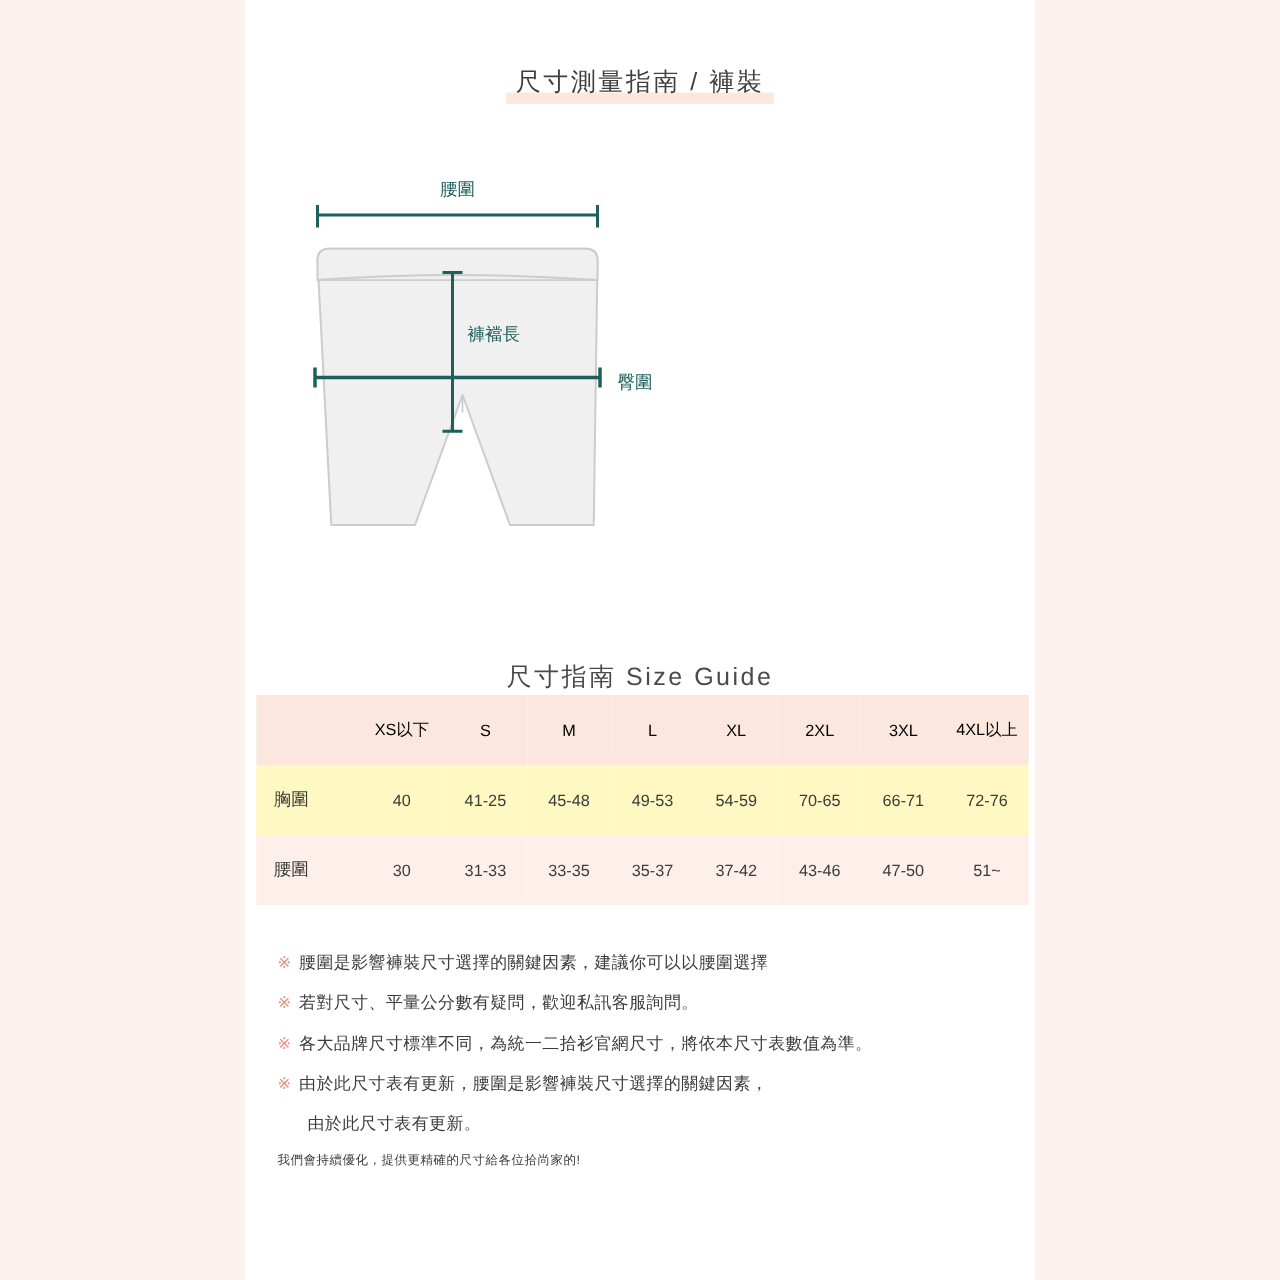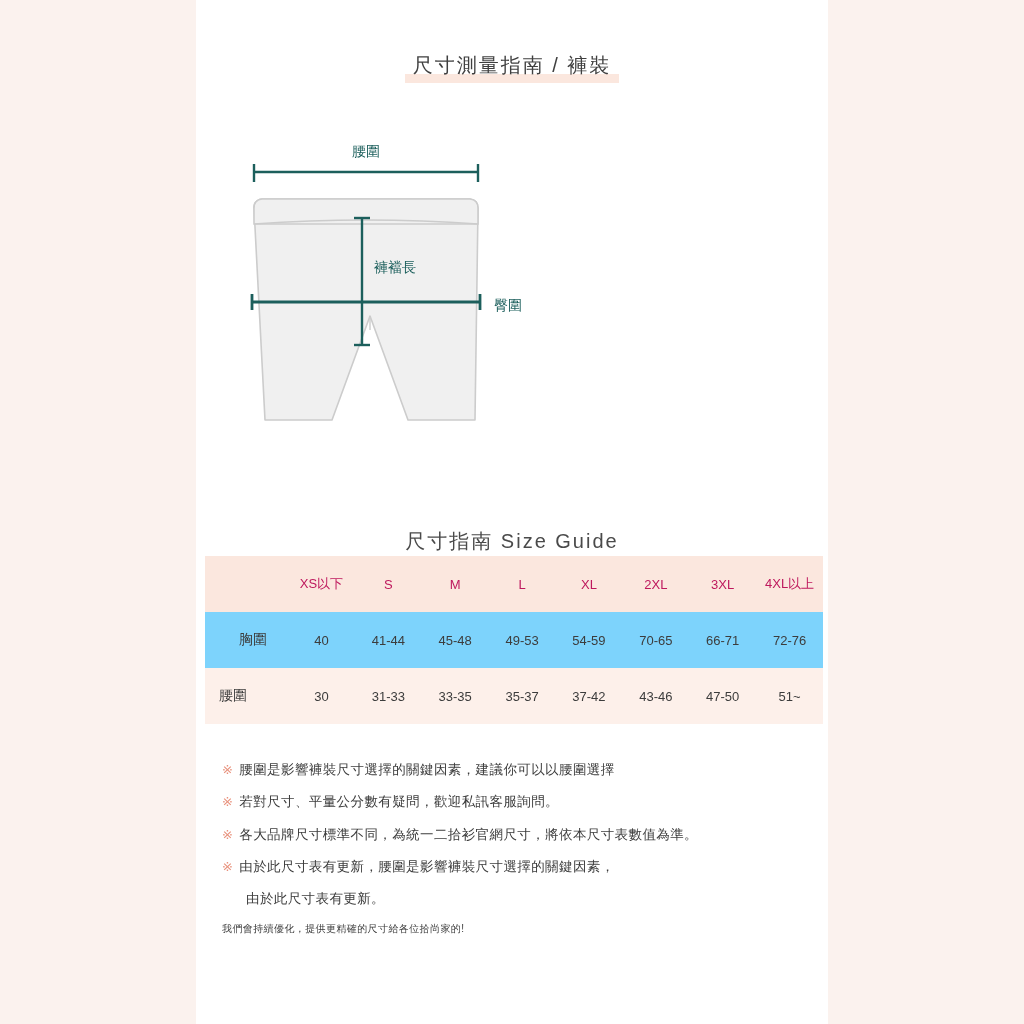--- a/index.html
+++ b/index.html
@@ -108,23 +108,23 @@
     color: #3c3c3c;
   }
   table.size-table td {
     text-align: center;
     height: 54px;
     vertical-align: middle;
   }
   table.size-table tr.head td {
     background: #fbe7de;
     font-size: 13px;
-    color: #be185d;
-  }
-  table.size-table tr.row-a td { background: #7dd3fc; text-align: center; }
+    color: #000000;
+  }
+  table.size-table tr.row-a td { background: #fef9c3; }
   table.size-table tr.row-b td { background: #fdf0ea; }
   table.size-table td.rowlabel {
     width: 68px;
     text-align: left;
     padding-left: 14px;
     font-size: 14px;
   }
   table.size-table tr.head td.rowlabel { background: #fbe7de; }
 
   .table-note {
@@ -247,21 +247,21 @@
           <td>M</td>
           <td>L</td>
           <td>XL</td>
           <td>2XL</td>
           <td>3XL</td>
           <td>4XL以上</td>
         </tr>
         <tr class="row-a">
           <td class="rowlabel">胸圍</td>
           <td>40</td>
-          <td>41-44</td>
+          <td>41-25</td>
           <td>45-48</td>
           <td>49-53</td>
           <td>54-59</td>
           <td>70-65</td>
           <td>66-71</td>
           <td>72-76</td>
         </tr>
         <tr class="row-b">
           <td class="rowlabel">腰圍</td>
           <td>30</td>

